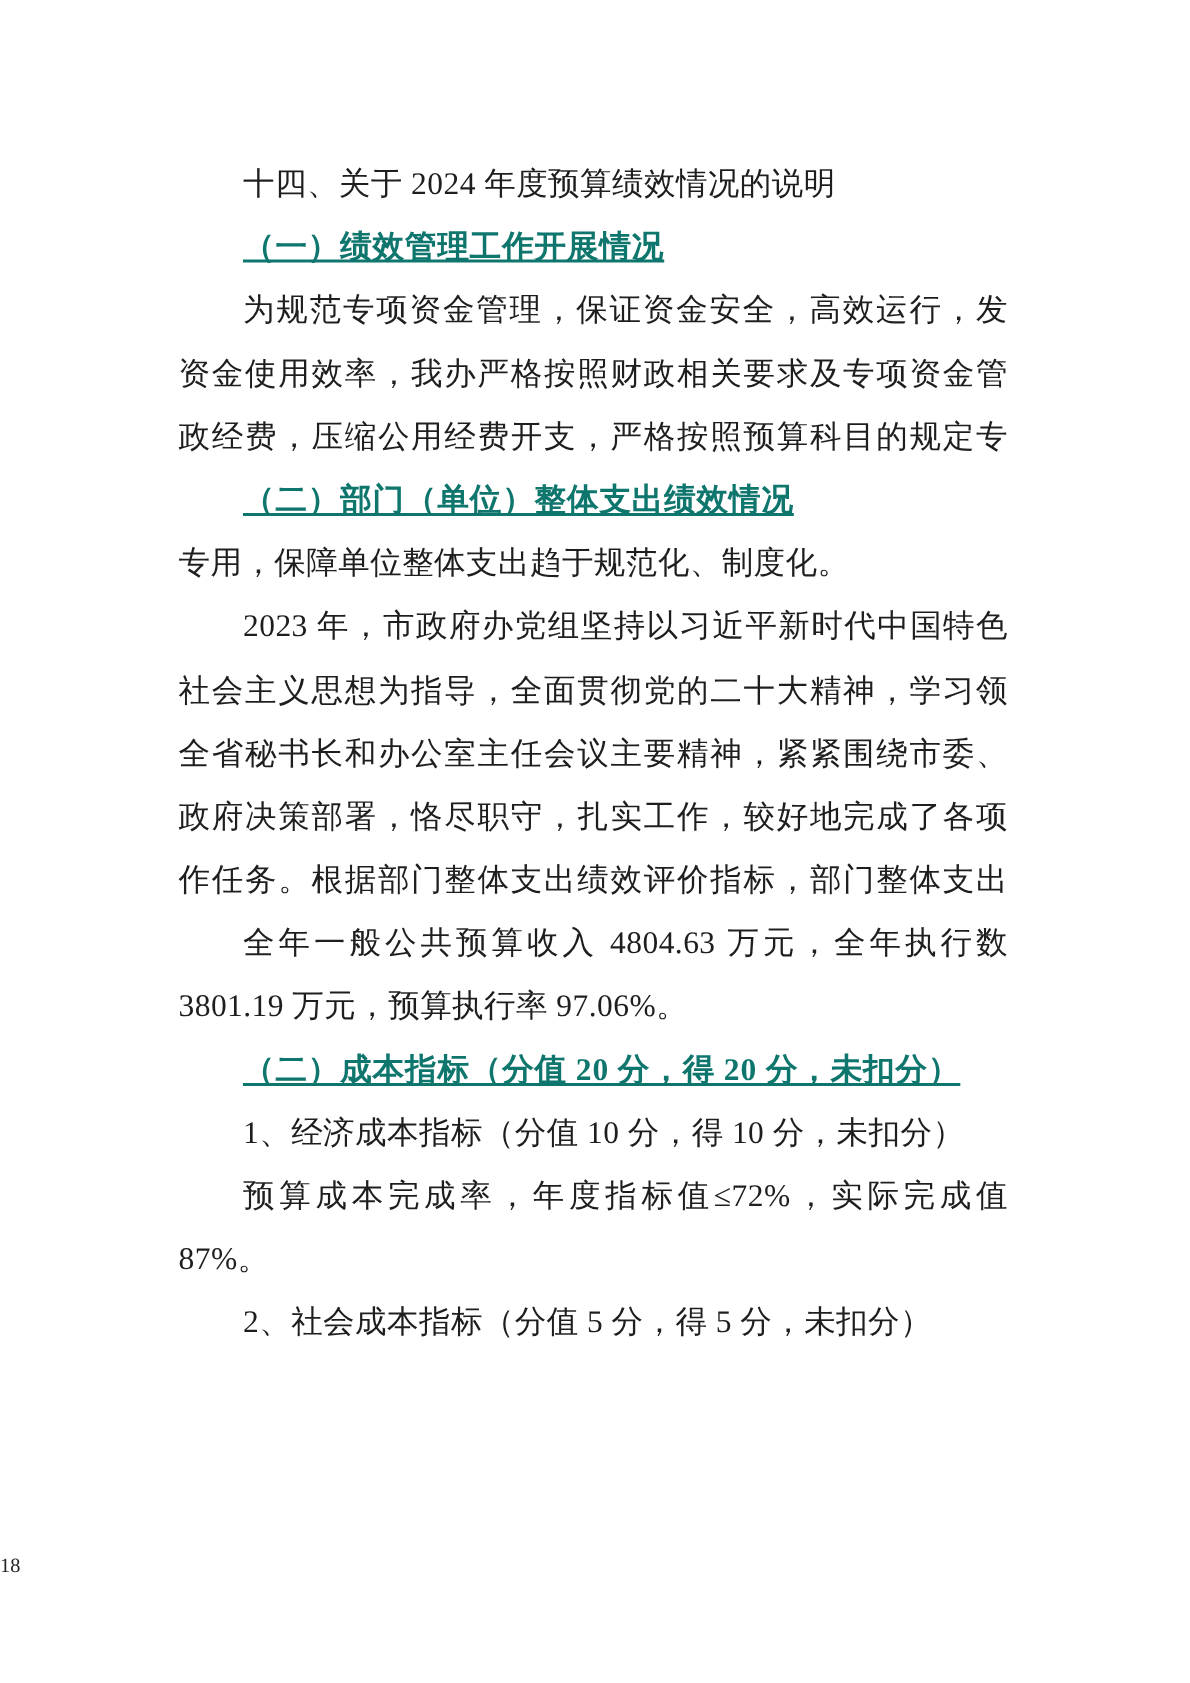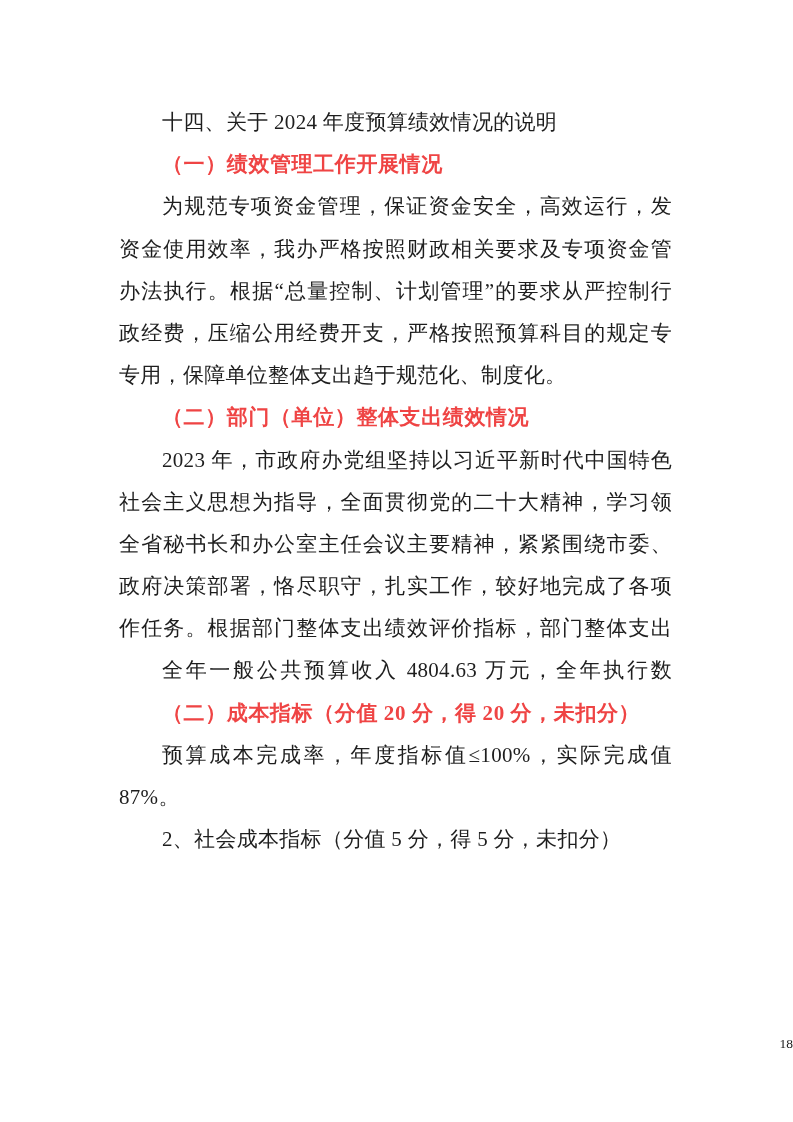--- a/index.html
+++ b/index.html
@@ -26,64 +26,66 @@
   }
   .indent{padding-left:43px;}
   .just{
     white-space:normal;
     text-align:justify;
     text-align-last:justify;
     overflow:hidden;
   }
   .heading{
     font-weight:bold;
-    color:#ef4444;
+    color:#0f766e;
     letter-spacing:0.6px;
+    text-decoration:underline;
   }
   .pageno{
     position:absolute;
     left:0;right:0;
     top:1036px;
-    text-align:right;
+    text-align:left;
     font-size:13.5px;
     color:#222222;
     font-family:"Liberation Serif","DejaVu Serif",serif;
   }
 </style>
 </head>
 <body>
 
 <div class="page">
   <div class="content">
 
     <div class="line indent">十四、关于 2024 年度预算绩效情况的说明</div>
 
     <div class="line indent heading">（一）绩效管理工作开展情况</div>
 
     <div class="line indent just">为规范专项资金管理，保证资金安全，高效运行，发挥</div>
     <div class="line just">资金使用效率，我办严格按照财政相关要求及专项资金管理</div>
-    <div class="line just">办法执行。根据“总量控制、计划管理”的要求从严控制行</div>
     <div class="line just">政经费，压缩公用经费开支，严格按照预算科目的规定专款</div>
+    <div class="line indent heading">（二）部门（单位）整体支出绩效情况</div>
+
     <div class="line">专用，保障单位整体支出趋于规范化、制度化。</div>
-
-    <div class="line indent heading">（二）部门（单位）整体支出绩效情况</div>
 
     <div class="line indent just">2023 年，市政府办党组坚持以习近平新时代中国特色</div>
     <div class="line just">社会主义思想为指导，全面贯彻党的二十大精神，学习领会</div>
     <div class="line just">全省秘书长和办公室主任会议主要精神，紧紧围绕市委、市</div>
     <div class="line just">政府决策部署，恪尽职守，扎实工作，较好地完成了各项工</div>
     <div class="line just">作任务。根据部门整体支出绩效评价指标，部门整体支出绩</div>
 
 
     <div class="line indent just">全年一般公共预算收入 4804.63 万元，全年执行数</div>
+    <div class="line">3801.19 万元，预算执行率 97.06%。</div>
 
     <div class="line indent heading">（二）成本指标（分值 20 分，得 20 分，未扣分）</div>
 
+    <div class="line indent">1、经济成本指标（分值 10 分，得 10 分，未扣分）</div>
 
-    <div class="line indent just">预算成本完成率，年度指标值≤100%，实际完成值</div>
+    <div class="line indent just">预算成本完成率，年度指标值≤72%，实际完成值</div>
     <div class="line">87%。</div>
 
     <div class="line indent">2、社会成本指标（分值 5 分，得 5 分，未扣分）</div>
 
   </div>
 
   <div class="pageno">18</div>
 </div>
 
 </body></html>

